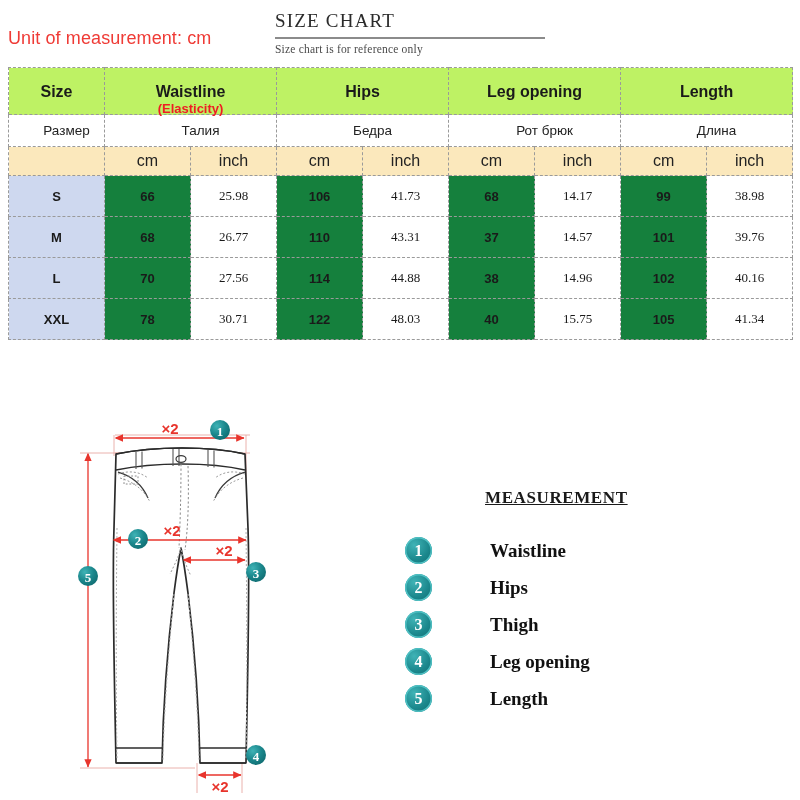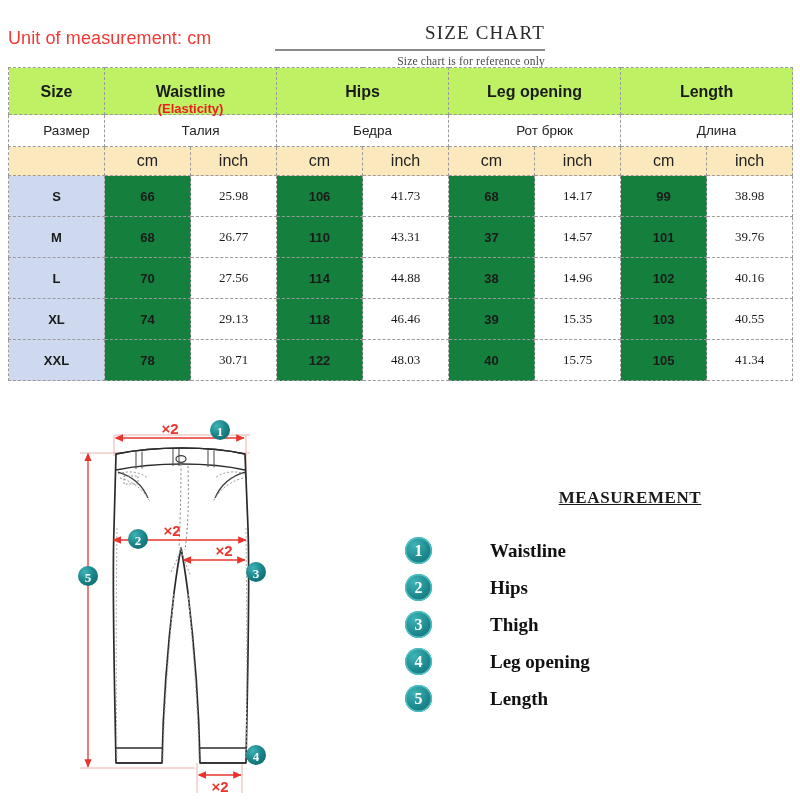--- a/index.html
+++ b/index.html
@@ -9,21 +9,21 @@
     font-family:"Liberation Sans", sans-serif;
     color:#1a1a1a;
   }
 
   
   .unit-note{
     position:absolute;left:8px;top:28px;
     font-size:18px;color:#ef3b36;letter-spacing:.1px;white-space:nowrap;text-align:center;
   }
   .title-wrap{
-    position:absolute;left:275px;top:10px;width:270px;text-align:right;margin-top:12px;
+    position:absolute;left:275px;top:10px;width:270px;text-align:left;
   }
   .title{
     font-family:"Liberation Serif", serif;
     font-size:19px;color:#2b2b2b;letter-spacing:1.2px;line-height:22px;
   }
   .title-rule{
     width:100%;height:2px;background:#8b8b8b;margin:5px 0 3px;
   }
   .subtitle{
     font-family:"Liberation Serif", serif;
@@ -72,21 +72,20 @@
   .diagram{position:absolute;left:0;top:398px;width:800px;height:402px;}
   .pants-svg{position:absolute;left:60px;top:10px;}
 
   
   .legend{position:absolute;left:405px;top:488px;width:370px;}
   .legend-title{
     font-family:"Liberation Serif", serif;
     font-size:17px;font-weight:bold;color:#1a1a1a;letter-spacing:.6px;
     text-decoration:underline;
     margin-left:80px;
-    text-align:center;
   }
   .legend-list{margin-top:24px;}
   .legend-row{display:flex;align-items:center;height:37px;}
   .badge{
     width:27px;height:27px;border-radius:50%;
     background:radial-gradient(circle at 34% 30%, #3fb3b6 0%, #1b878c 58%, #116e73 100%);
     box-shadow:inset 0 0 0 1.5px #4fc0c3;
     color:#ffffff;font-family:"Liberation Serif", serif;
     font-size:16px;font-weight:bold;
     display:flex;align-items:center;justify-content:center;
@@ -186,31 +185,20 @@
     <tr class="row-data">
       <td class="c-size">L</td>
       <td class="c-cm">70</td>
       <td class="c-in">27.56</td>
       <td class="c-cm">114</td>
       <td class="c-in">44.88</td>
       <td class="c-cm">38</td>
       <td class="c-in">14.96</td>
       <td class="c-cm">102</td>
       <td class="c-in">40.16</td>
-    </tr>
-    <tr class="row-data">
-      <td class="c-size">XL</td>
-      <td class="c-cm">74</td>
-      <td class="c-in">29.13</td>
-      <td class="c-cm">118</td>
-      <td class="c-in">46.46</td>
-      <td class="c-cm">39</td>
-      <td class="c-in">15.35</td>
-      <td class="c-cm">103</td>
-      <td class="c-in">40.55</td>
     </tr>
     <tr class="row-data">
       <td class="c-size">XXL</td>
       <td class="c-cm">78</td>
       <td class="c-in">30.71</td>
       <td class="c-cm">122</td>
       <td class="c-in">48.03</td>
       <td class="c-cm">40</td>
       <td class="c-in">15.75</td>
       <td class="c-cm">105</td>

